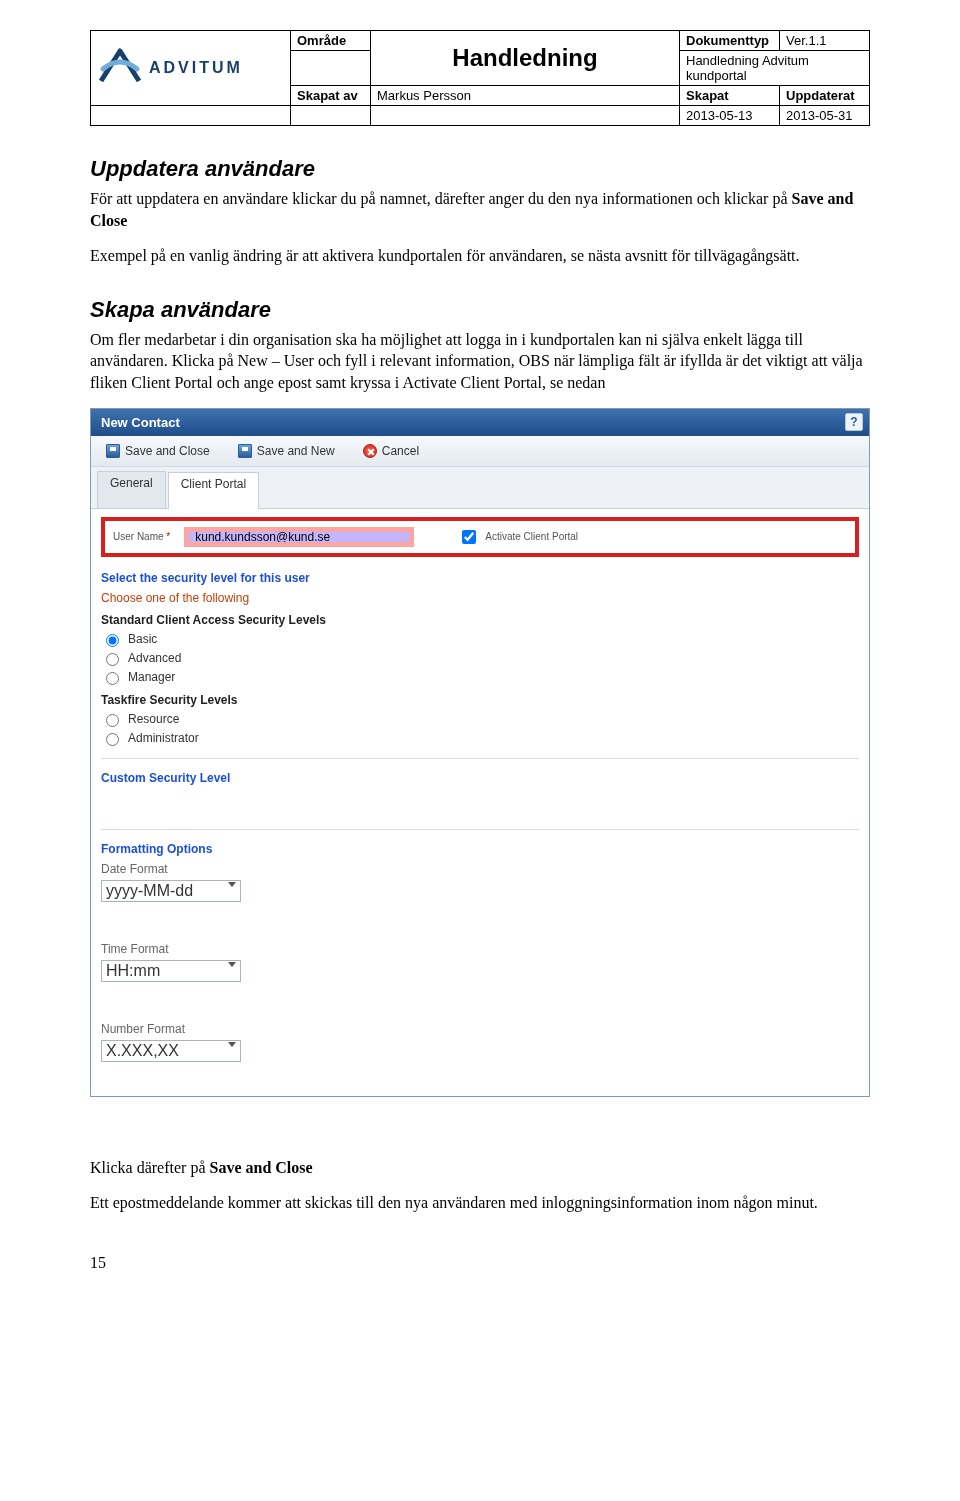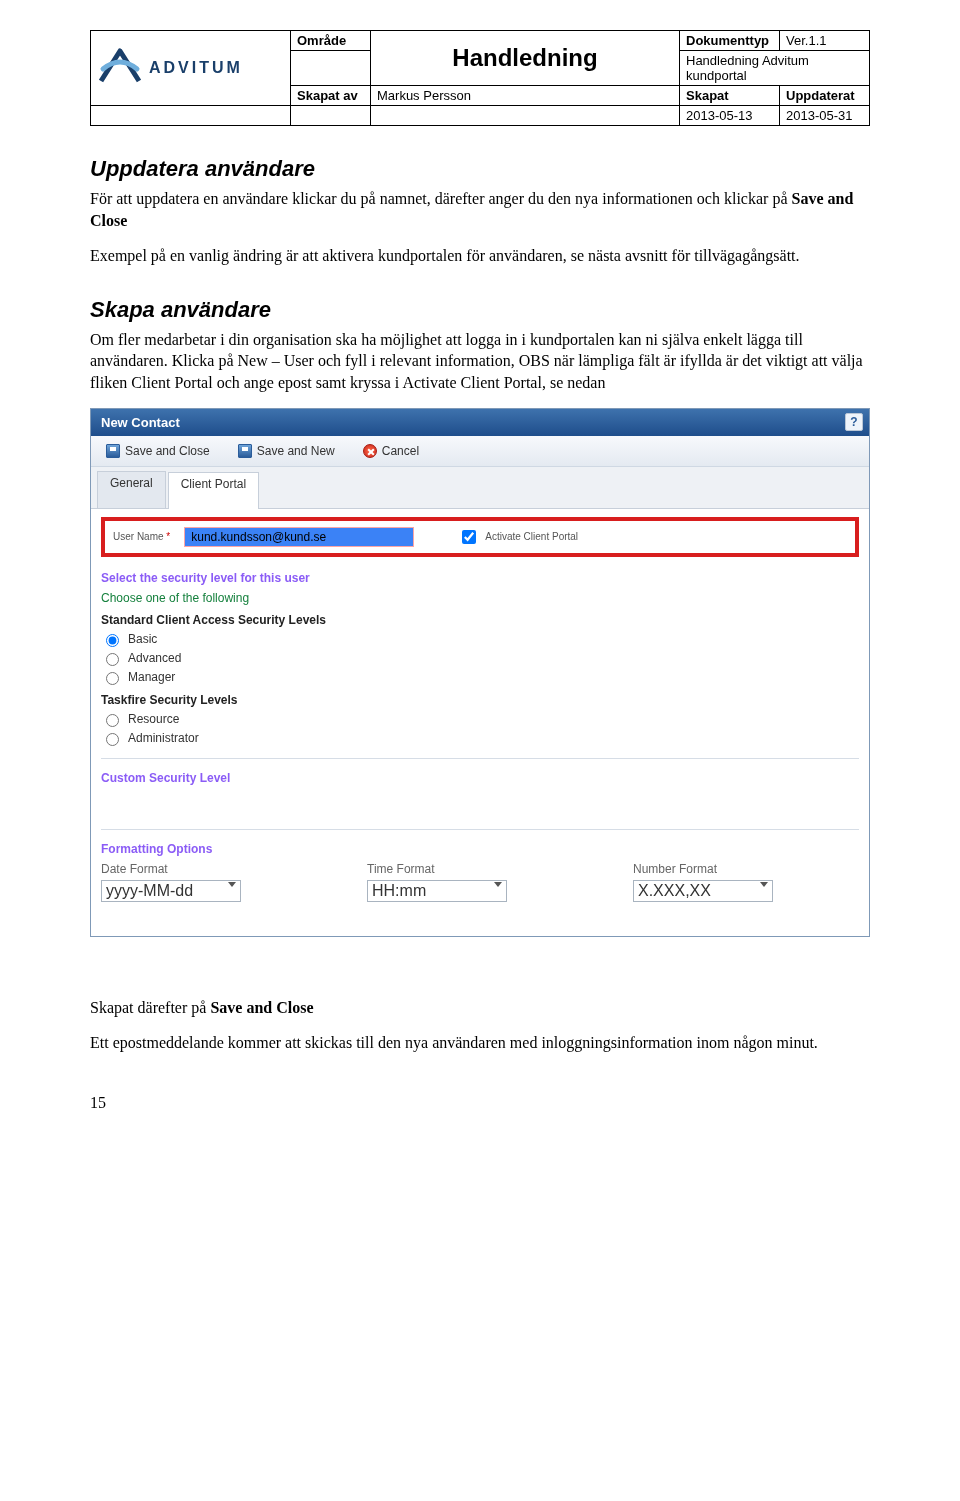--- a/index.html
+++ b/index.html
@@ -78,34 +78,34 @@
   .form-area { padding: 8px 10px 14px; }
   .hl-row {
     border: 4px solid #d81e1e;
     padding: 6px 8px;
     display:flex; align-items:center; gap: 14px;
     margin-bottom: 14px;
   }
   .field-label { color:#555; font-size:10px; }
   .req { color:#c00; }
   .text-input {
-    border:1px solid #fca5a5; padding:2px 6px; height:20px; font-size:12px; width:230px;
-    background:#3b82f6;
+    border:5px solid #fca5a5; padding:2px 6px; height:20px; font-size:12px; width:230px;
+    background:#c4b5fd;
   }
   .chk { display:flex; align-items:center; gap:6px; margin-left:30px; }
   .chk input { width:14px; height:14px; }
 
-  .sect-title { color:#8b5cf6; font-weight:bold; font-size:12px; margin: 12px 0 6px; }
-  .subtle { color:#15803d; margin: 6px 0 8px; }
+  .sect-title { color:#1d4ed8; font-weight:bold; font-size:12px; margin: 12px 0 6px; }
+  .subtle { color:#c2410c; margin: 6px 0 8px; }
   .group-head { font-weight:bold; color:#222; margin: 8px 0 4px; font-size:12px; }
   .radio-row { display:flex; align-items:center; gap:6px; margin:3px 0; font-size:12px; color:#333; }
   .radio-row input { width:13px; height:13px; }
 
   .hr { border-top:1px solid #d6dde6; margin:12px 0; }
-  .cols3 { display:flex; gap:40px; }
+  .cols3 { display:flex; gap:40px;flex-direction:column; }
   .col { flex:1; }
   .col .lbl { color:#666; font-size:12px; margin-bottom:4px; }
   .select {
     border:1px solid #a9b4c0; background:#fff; height:22px; font-size:16px;
     padding:1px 4px; width:140px; display:flex; align-items:flex-start; justify-content:space-between;
   }
   .select .caret { width:0; height:0; border-left:4px solid transparent; border-right:4px solid transparent; border-top:5px solid #555; }
 
   .pg-num { font-size:16px; margin-top:40px; }
 </style>
@@ -251,18 +251,18 @@
             <span>X.XXX,XX</span>
               <span class="caret"></span>
           </div>
         </div>
       </div>
       <div style="height:20px"></div>
     </div>
   </div>
 
   <p class="body" style="margin-top:60px">
-    <span>Skapat därefter på </span><span class="bold">Save and Close</span>
+    <span>Klicka därefter på </span><span class="bold">Save and Close</span>
   </p>
   <p class="body">Ett epostmeddelande kommer att skickas till den nya användaren med inloggningsinformation inom någon minut.</p>
 
   <div class="pg-num">15</div>
 </div>
 
 </body></html>

